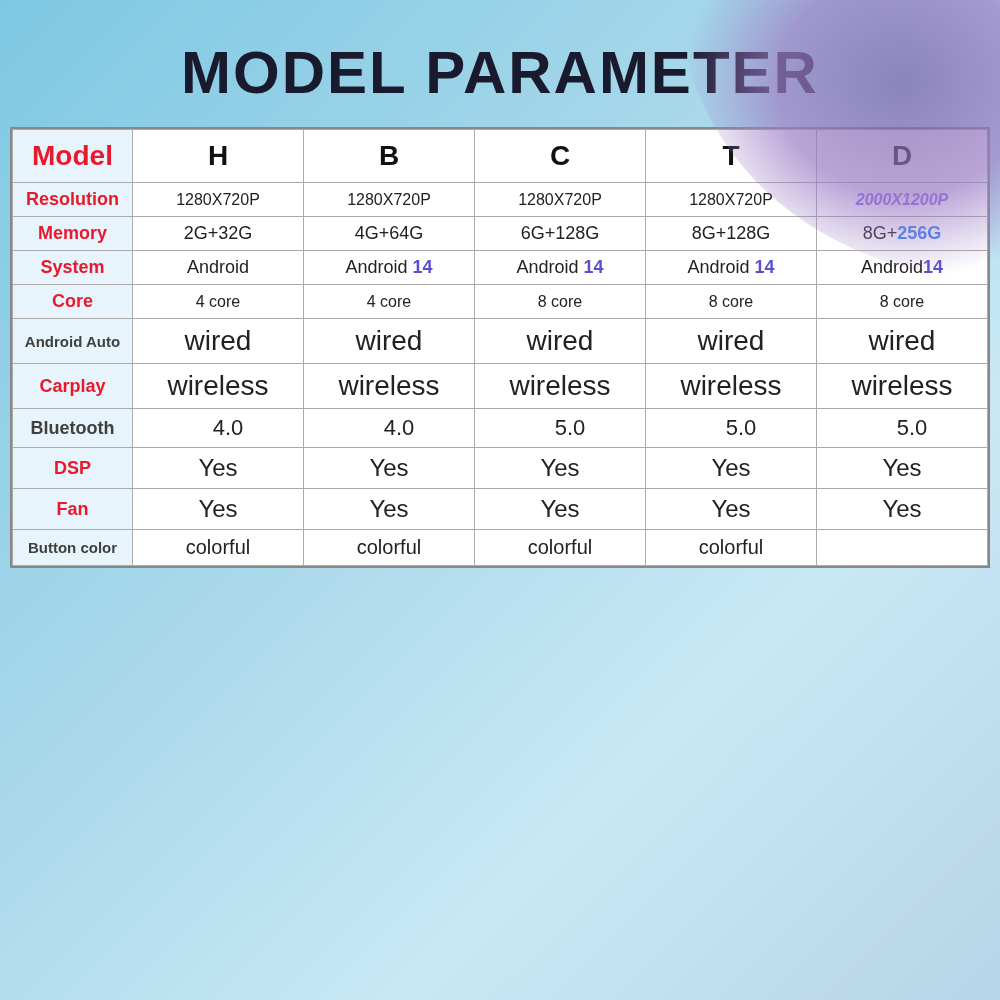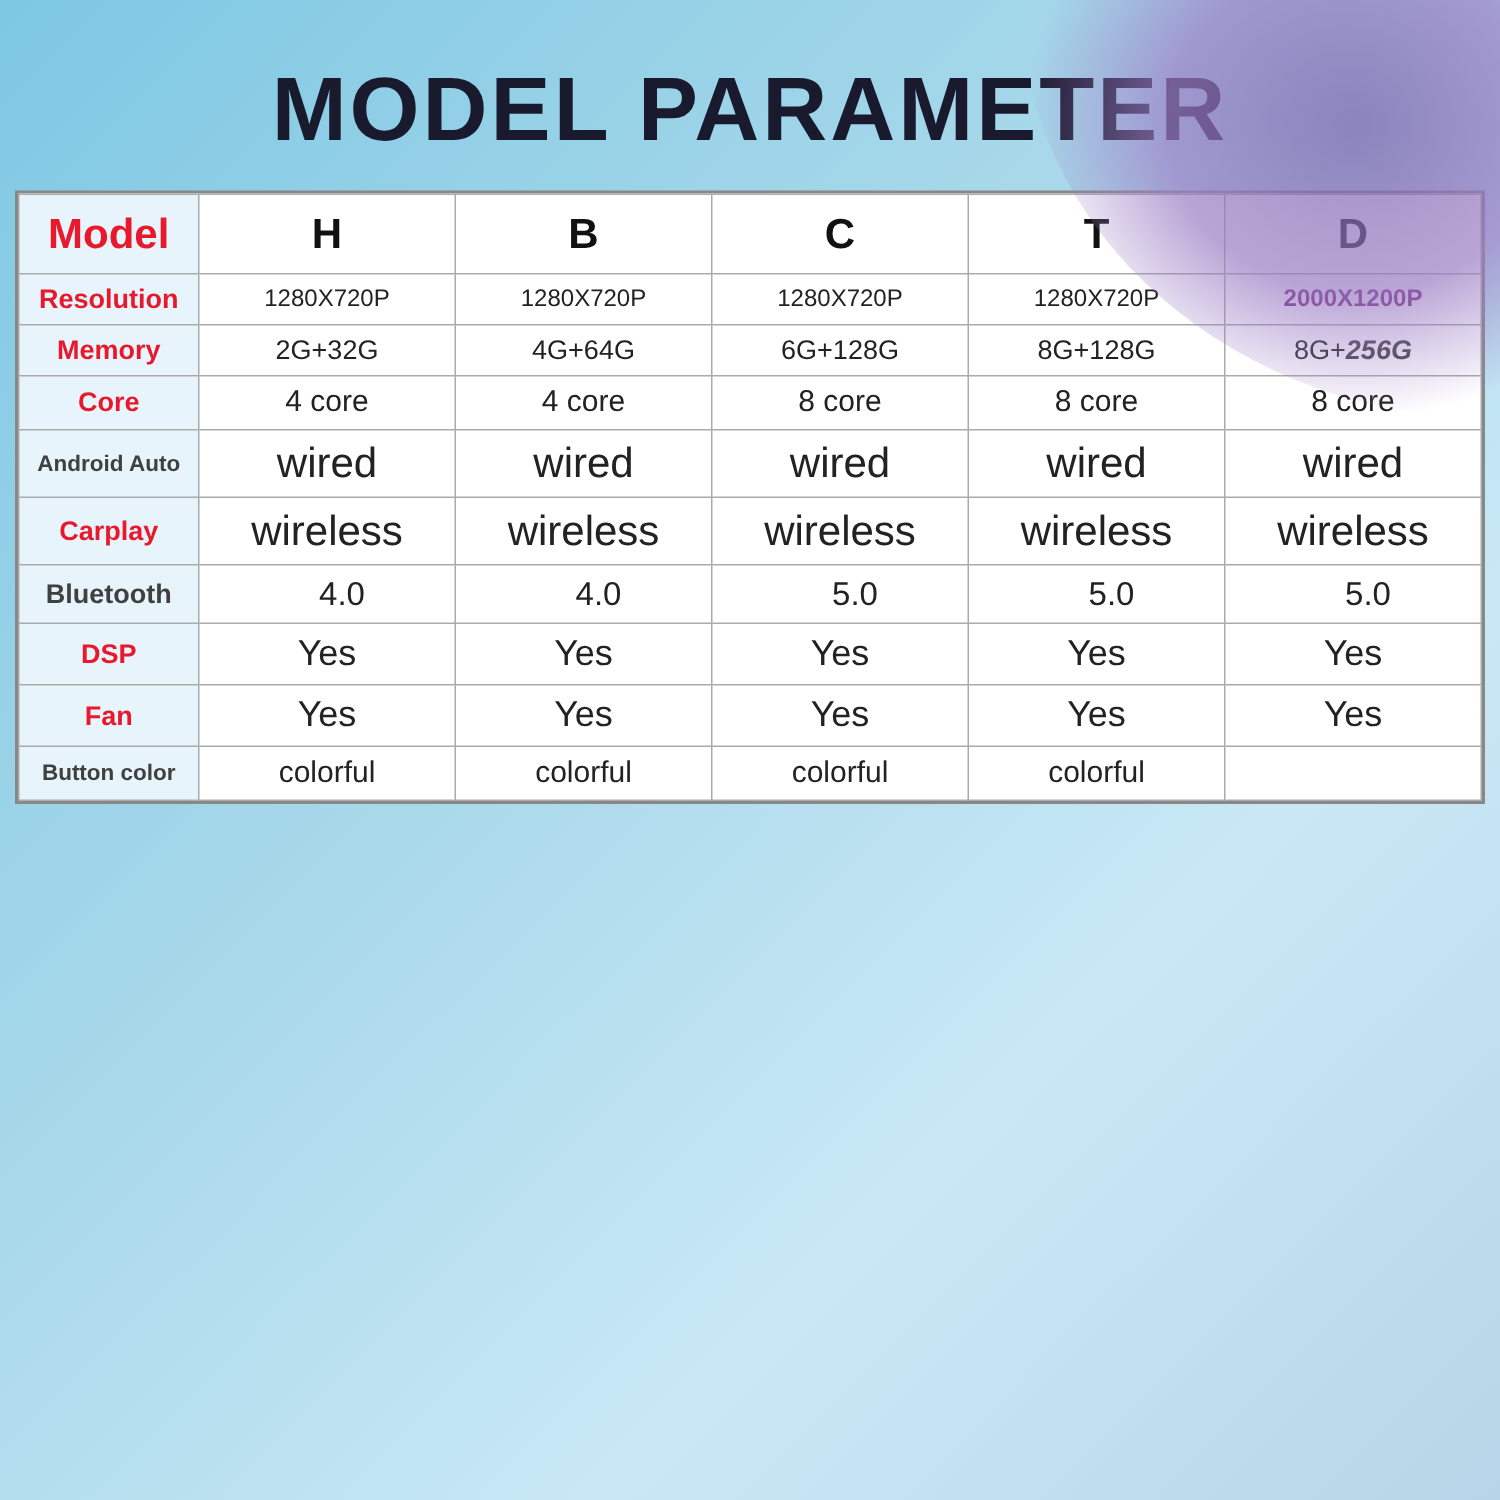--- a/index.html
+++ b/index.html
@@ -75,26 +75,26 @@
       font-weight: 700;
       color: #111;
       padding: 10px 4px;
       background: white;
     }
 
     .header-row .label-col {
       background: #e8f4fb;
     }
 
-    .highlight-red { color: #701a75; font-weight: 700; }
+    .highlight-red { color: #8b5cf6; font-weight: 700; font-style: italic; }
     .highlight-blue { color: #5a4fcf; font-weight: 700; }
     .row-resolution .data-col { font-size: 16px; }
     .row-memory .data-col { font-size: 18px; }
     .row-system .data-col { font-size: 18px; }
-    .row-core .data-col { font-size: 20px; margin-top: 36px; }
+    .row-core .data-col { font-size: 16px; margin-top: 36px; }
     .row-android .data-col { font-size: 28px; }
     .row-carplay .data-col { font-size: 28px; }
     .row-bluetooth .data-col { font-size: 22px; padding-left: 24px; }
     .row-dsp .data-col { font-size: 24px; }
     .row-net .data-col { font-size: 20px; }
     .row-fan .data-col { font-size: 24px; }
     .row-button .data-col { font-size: 20px; }
   </style>
 </head>
 <body>
@@ -124,23 +124,31 @@
       <td class="data-col">1280X720P</td>
       <td class="data-col highlight-red">2000X1200P</td>
     </tr>
 
     <tr class="row-memory">
       <td class="label-col red">Memory</td>
       <td class="data-col">2G+32G</td>
       <td class="data-col">4G+64G</td>
       <td class="data-col">6G+128G</td>
       <td class="data-col">8G+128G</td>
-      <td class="data-col">8G+<span style="color:#404040;font-weight:700;font-style:italic;">256G</span></td>
-    </tr>
-
+      <td class="data-col">8G+<span style="color:#3b82f6;font-weight:700;">256G</span></td>
+    </tr>
+
+    <tr class="row-system">
+      <td class="label-col red">System</td>
+      <td class="data-col">Android</td>
+      <td class="data-col">Android <span class="highlight-blue">14</span></td>
+      <td class="data-col">Android <span class="highlight-blue">14</span></td>
+      <td class="data-col">Android <span class="highlight-blue">14</span></td>
+      <td class="data-col">Android<span class="highlight-blue">14</span></td>
+    </tr>
 
     <tr class="row-core">
       <td class="label-col red">Core</td>
       <td class="data-col">4 core</td>
       <td class="data-col">4 core</td>
       <td class="data-col">8 core</td>
       <td class="data-col">8 core</td>
       <td class="data-col">8 core</td>
     </tr>
 

